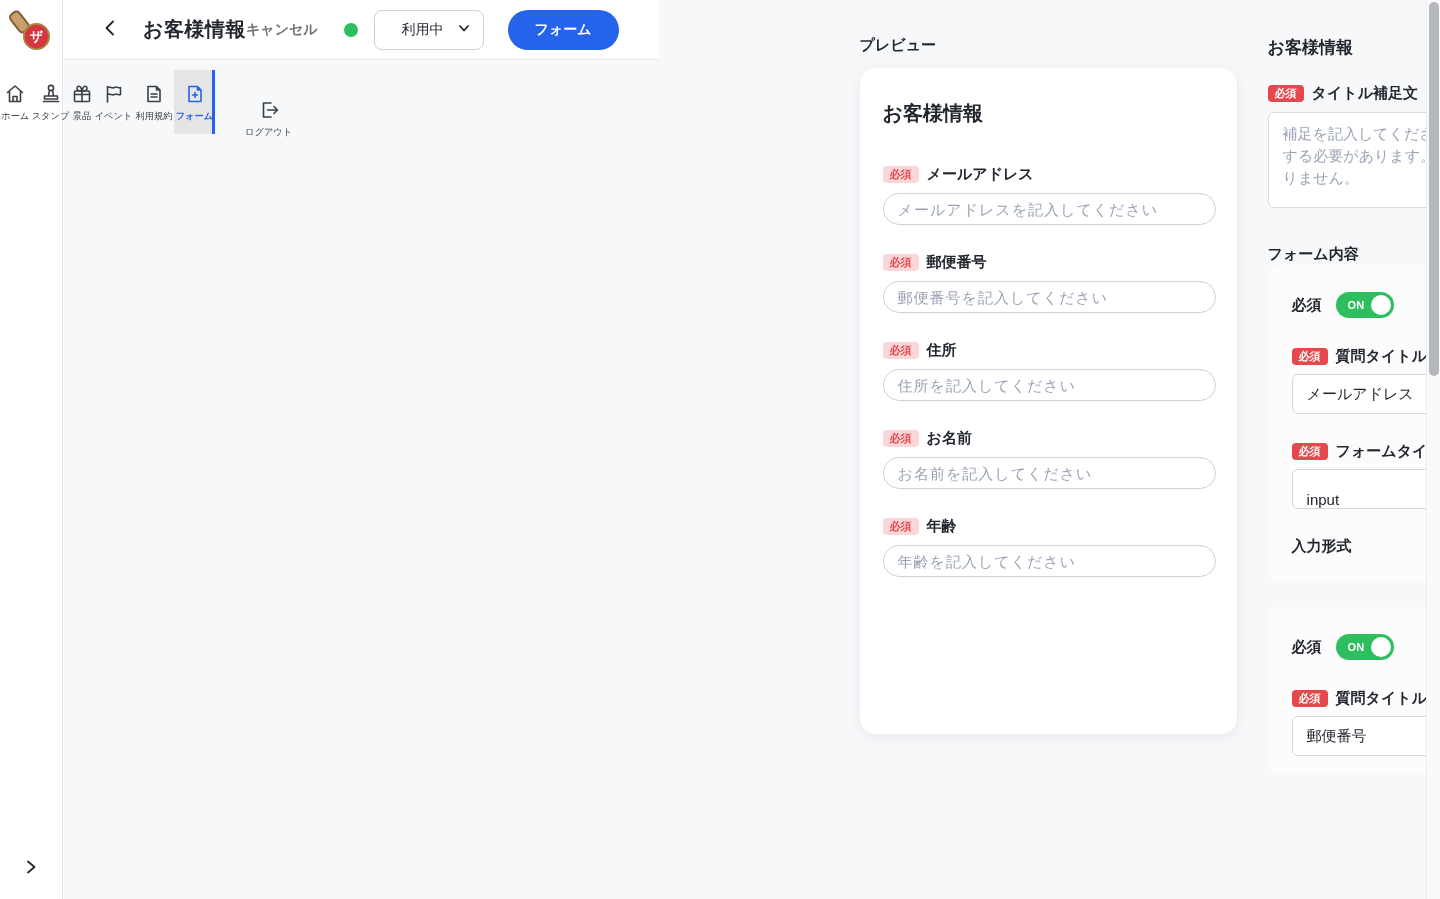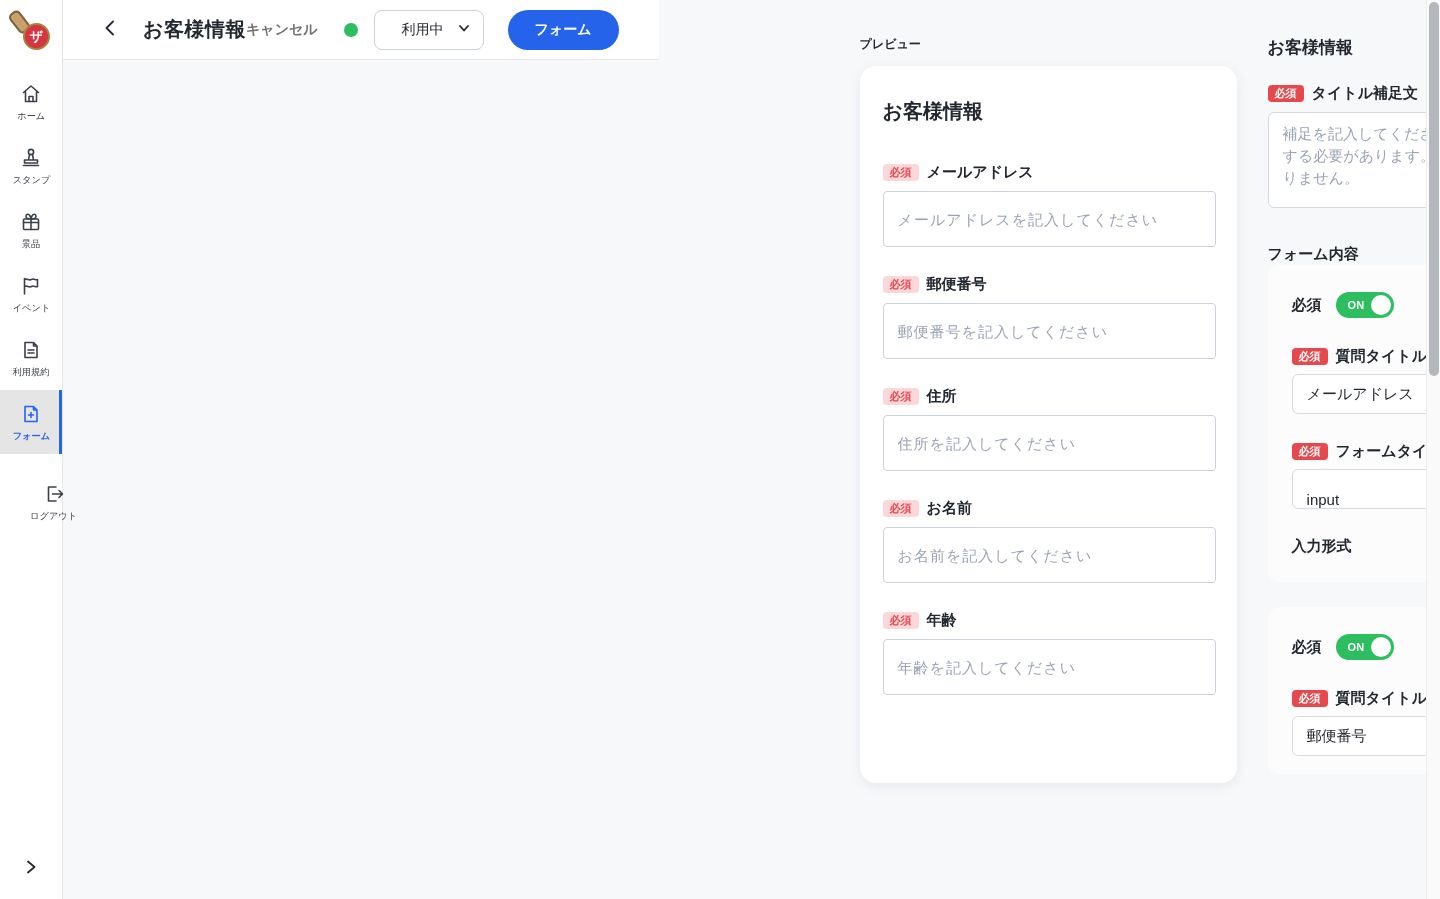--- a/index.html
+++ b/index.html
@@ -22,21 +22,21 @@
     position:absolute; left:4px; top:2px; width:13px; height:24px;
     background:#c9a06b; border:2px solid #7d5f3c; border-radius:5px;
     transform:rotate(-38deg);
   }
   .logo .face {
     position:absolute; right:3px; bottom:6px; width:27px; height:27px;
     border-radius:50%; background:#d6353f; border:2px solid #a8823f;
     color:#ffffff; font-size:13px; font-weight:bold;
     display:flex; align-items:center; justify-content:center;
   }
-  .nav { margin-top:14px; width:100%; display:flex; flex-direction:column;font-family:Liberation Mono, monospace; }
+  .nav { margin-top:14px; width:100%; display:flex; flex-direction:row;font-family:Liberation Mono, monospace; }
   .nav-item {
     width:100%; height:64px; display:flex; flex-direction:column;
     align-items:center; justify-content:center; gap:4px; cursor:pointer;
     color:#3b4048; font-size:10px; position:relative;
   }
   .nav-item svg { stroke:#3b4048; }
   .nav-item.active { background:#e5e5e5; color:#2563eb; font-weight:bold; }
   .nav-item.active svg { stroke:#2563eb; }
   .nav-item.active::after {
     content:""; position:absolute; right:0; top:0; bottom:0; width:3px; background:#2563eb;
@@ -65,39 +65,39 @@
   }
   .status-select .sel-text { flex:1;text-align:center; }
   .save-btn {
     margin-left:24px; height:40px; padding:0 27px; border:none; border-radius:21px;
     background:#2563eb; color:#ffffff; font-size:14px; font-weight:bold;
     font-family:"Liberation Sans", sans-serif; cursor:pointer; display:flex; align-items:center;
   }
   
   .content { flex:1; display:flex; padding:36px 0 0 201px; overflow:hidden; }
   .preview-col { width:377px; flex-shrink:0; }
-  .section-label { font-size:12px; font-weight:bold; margin-bottom:13px; }
+  .section-label { font-size:15px; font-weight:bold; margin-bottom:13px; }
   .preview-card {
     background:#ffffff; border-radius:16px; padding:32px 21px 60px 23px;
     box-shadow:0 3px 14px rgba(25,35,60,0.07); min-height:666px;
   }
   .preview-title { font-size:20px; font-weight:bold; margin-bottom:38px; }
   .p-field { margin-bottom:28px; }
   .label-row { display:flex; align-items:center; gap:8px; margin-bottom:9px; }
   .badge-pink {
     background:#fbd7da; color:#e5484d; font-size:11px; font-weight:bold;
     padding:3px 7px; border-radius:4px; line-height:1;
   }
   .badge-red {
     background:#e5484d; color:#ffffff; font-size:11px; font-weight:bold;
     padding:3px 7px; border-radius:4px; line-height:1;
   }
   .field-label { font-size:15px; font-weight:bold; }
   .p-input, .e-input {
-    width:100%; height:56px; border:1px solid #ccd2da; border-radius:4px;
+    width:100%; height:32px; border:1px solid #ccd2da; border-radius:16px;
     background:#ffffff; padding:0 14px; font-size:15px; color:#23272f;
     font-family:"Liberation Sans", sans-serif; outline:none;
   }
   .p-input::placeholder { color:#9aa3b4; letter-spacing:1px; }
   
   .editor-col { width:552px; margin-left:31px; flex-shrink:0; }
   .editor-title { font-size:17px; font-weight:bold; margin-bottom:25px; }
   .supplement-textarea {
     width:100%; height:96px; border:1px solid #d6dae0; border-radius:6px;
     background:#ffffff; padding:10px 14px; font-size:15px; line-height:1.45;

